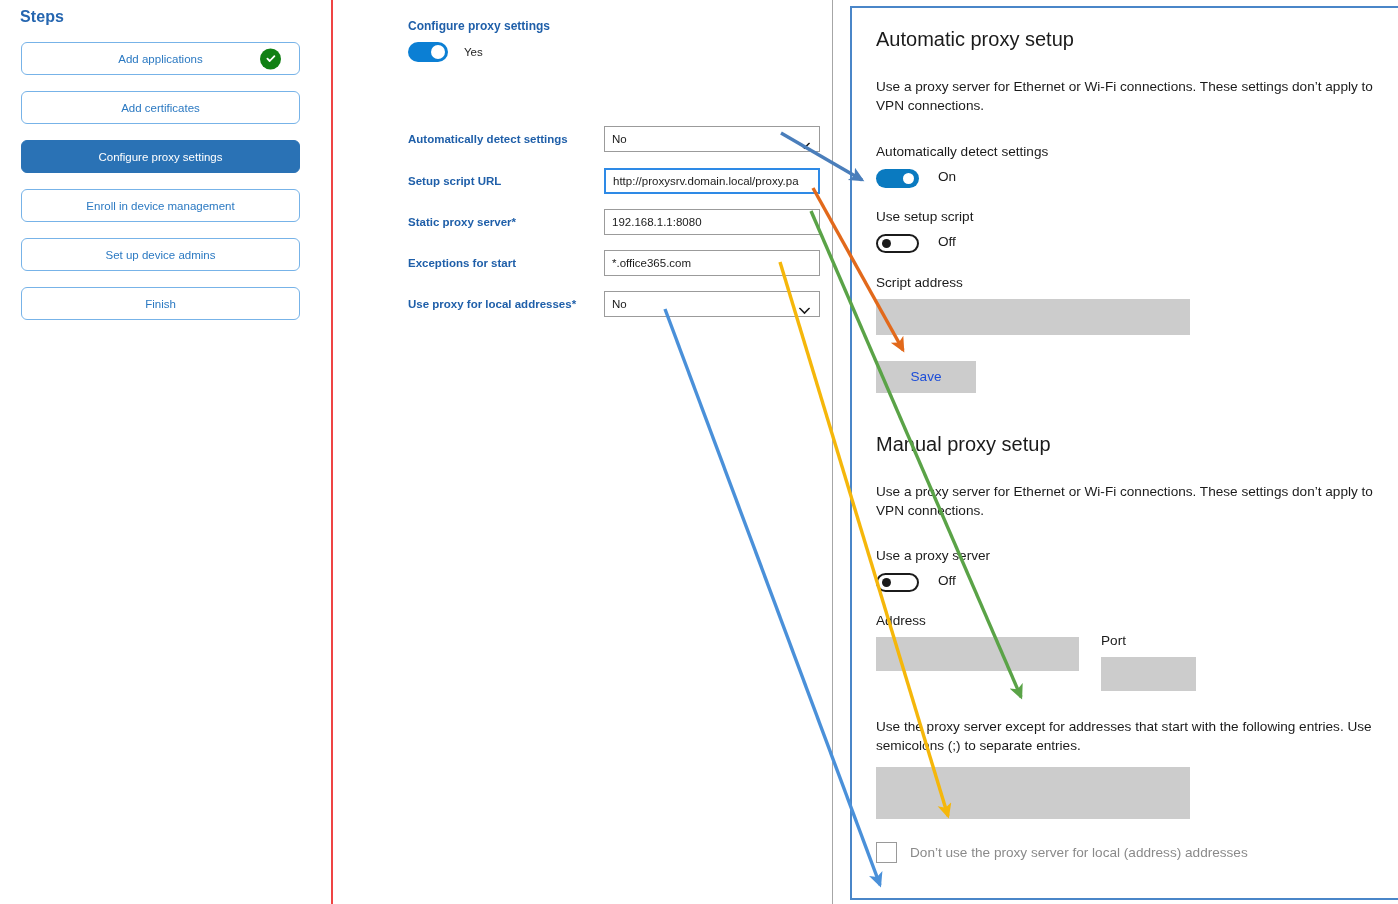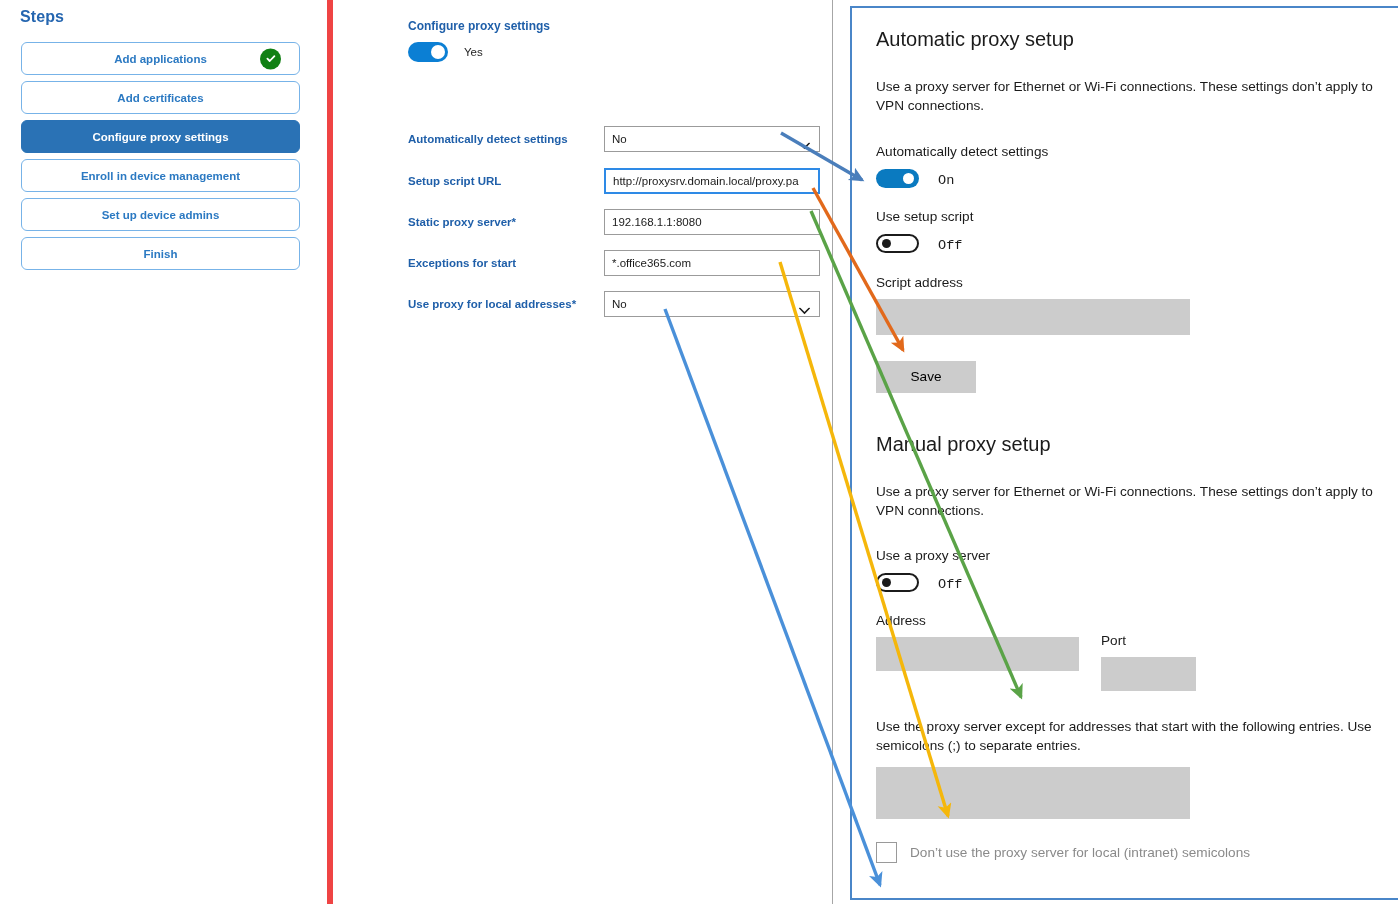--- a/index.html
+++ b/index.html
@@ -8,42 +8,41 @@
     background:#ffffff;
     font-family:"Liberation Sans", sans-serif;
     position:relative;
     overflow:hidden;
     -webkit-font-smoothing:antialiased;
   }
 
   
   #steps-panel{
     position:absolute;left:0;top:0;width:333px;height:904px;
-    border-right:6px solid #ef4444;
+    border-right:2px solid #ef4444;
     box-sizing:border-box;
     background:#fff;
   }
   #steps-title{
     position:absolute;left:20px;top:8px;
     font-size:16px;font-weight:bold;color:#2566b0;
     letter-spacing:.1px;
   }
   #steps-list{
     position:absolute;left:21px;top:42px;width:279px;
   }
   .step-item{
     position:relative;
     height:33px;
-    margin-bottom:6px;
+    margin-bottom:16px;
     border:1px solid #77b3e8;
     border-radius:6px;
     background:#ffffff;
     display:flex;align-items:center;justify-content:center;
     box-sizing:border-box;
-    font-weight:bold;
   }
   .step-label{
     font-size:11.5px;color:#2b79c2;
   }
   .step-item.selected{
     background:#2a72b5;border-color:#2a72b5;
   }
   .step-item.selected .step-label{color:#ffffff;}
   .step-check{
     position:absolute;right:18px;top:50%;transform:translateY(-50%);
@@ -126,27 +125,27 @@
   .w10-toggle.on{background:#0a7ac0;}
   .w10-toggle.on .dot{
     position:absolute;width:11px;height:11px;border-radius:50%;
     background:#fff;top:4px;right:5px;
   }
   .w10-toggle.off{background:#fff;border:2px solid #1b1b1b;}
   .w10-toggle.off .dot{
     position:absolute;width:9px;height:9px;border-radius:50%;
     background:#1b1b1b;top:3px;left:4px;
   }
-  .toggle-row{display:flex;align-items:flex-end;font-family:Liberation Mono, monospace;}
+  .toggle-row{display:flex;align-items:flex-start;}
   .toggle-state{margin-left:19px;font-size:13.6px;color:#1b1b1b;}
   .gray-box{background:#cccccc;}
   .save-btn{
     width:100px;height:32px;background:#cccccc;border:none;
     font-family:"Liberation Sans", sans-serif;
-    font-size:13.6px;color:#000000;cursor:pointer;
+    font-size:13.6px;color:#1d4ed8;cursor:pointer;
   }
   .cb-row{display:flex;align-items:center;}
   .cb-box{
     width:21px;height:21px;border:1.6px solid #9a9a9a;background:#fff;
     box-sizing:border-box;flex:0 0 auto;cursor:pointer;
   }
   .cb-text{margin-left:13px;font-size:13.6px;color:#8a8a8a;}
 
   
   #arrow-layer{
@@ -303,21 +302,21 @@
     </div>
 
     <div style="height:26px;"></div>
     <div class="sec-body">Use the proxy server except for addresses that start with the following entries. Use semicolons (;) to separate entries.</div>
     <div style="height:11px;"></div>
     <div class="gray-box" style="width:314px;height:52px;"></div>
 
     <div style="height:23px;"></div>
     <div class="cb-row">
       <div class="cb-box"></div>
-      <div class="cb-text">Don’t use the proxy server for local (intranet) semicolons</div>
+      <div class="cb-text">Don’t use the proxy server for local (address) addresses</div>
     </div>
 
   </div>
 </div>
 
 <svg id="arrow-layer" width="1398" height="904" viewBox="0 0 1398 904" xmlns="http://www.w3.org/2000/svg">
     <defs>
       <marker id="ah0" markerWidth="5" markerHeight="5" refX="3.6" refY="2.1" orient="auto" markerUnits="strokeWidth">
         <path d="M0,0 L4.4,2.1 L0,4.2 L1.1,2.1 Z" fill="#4a7ebb"></path>
       </marker>

